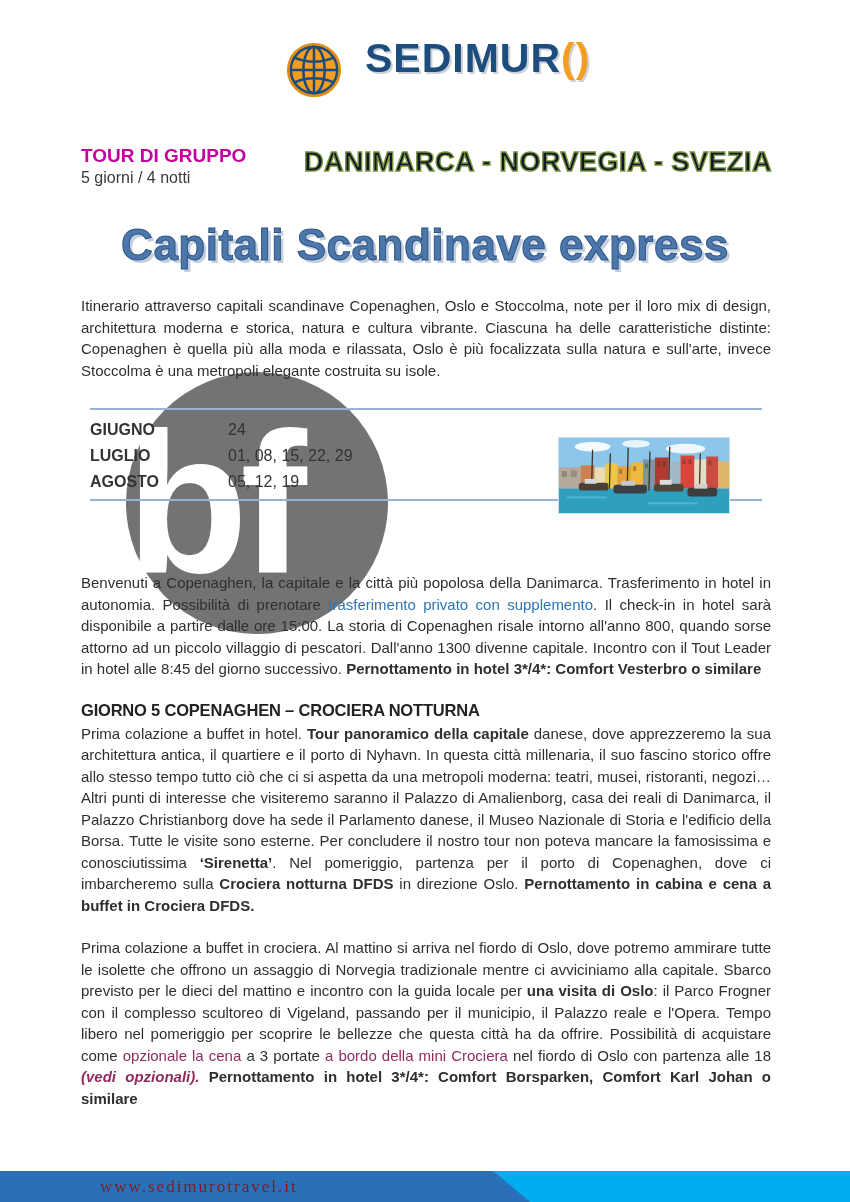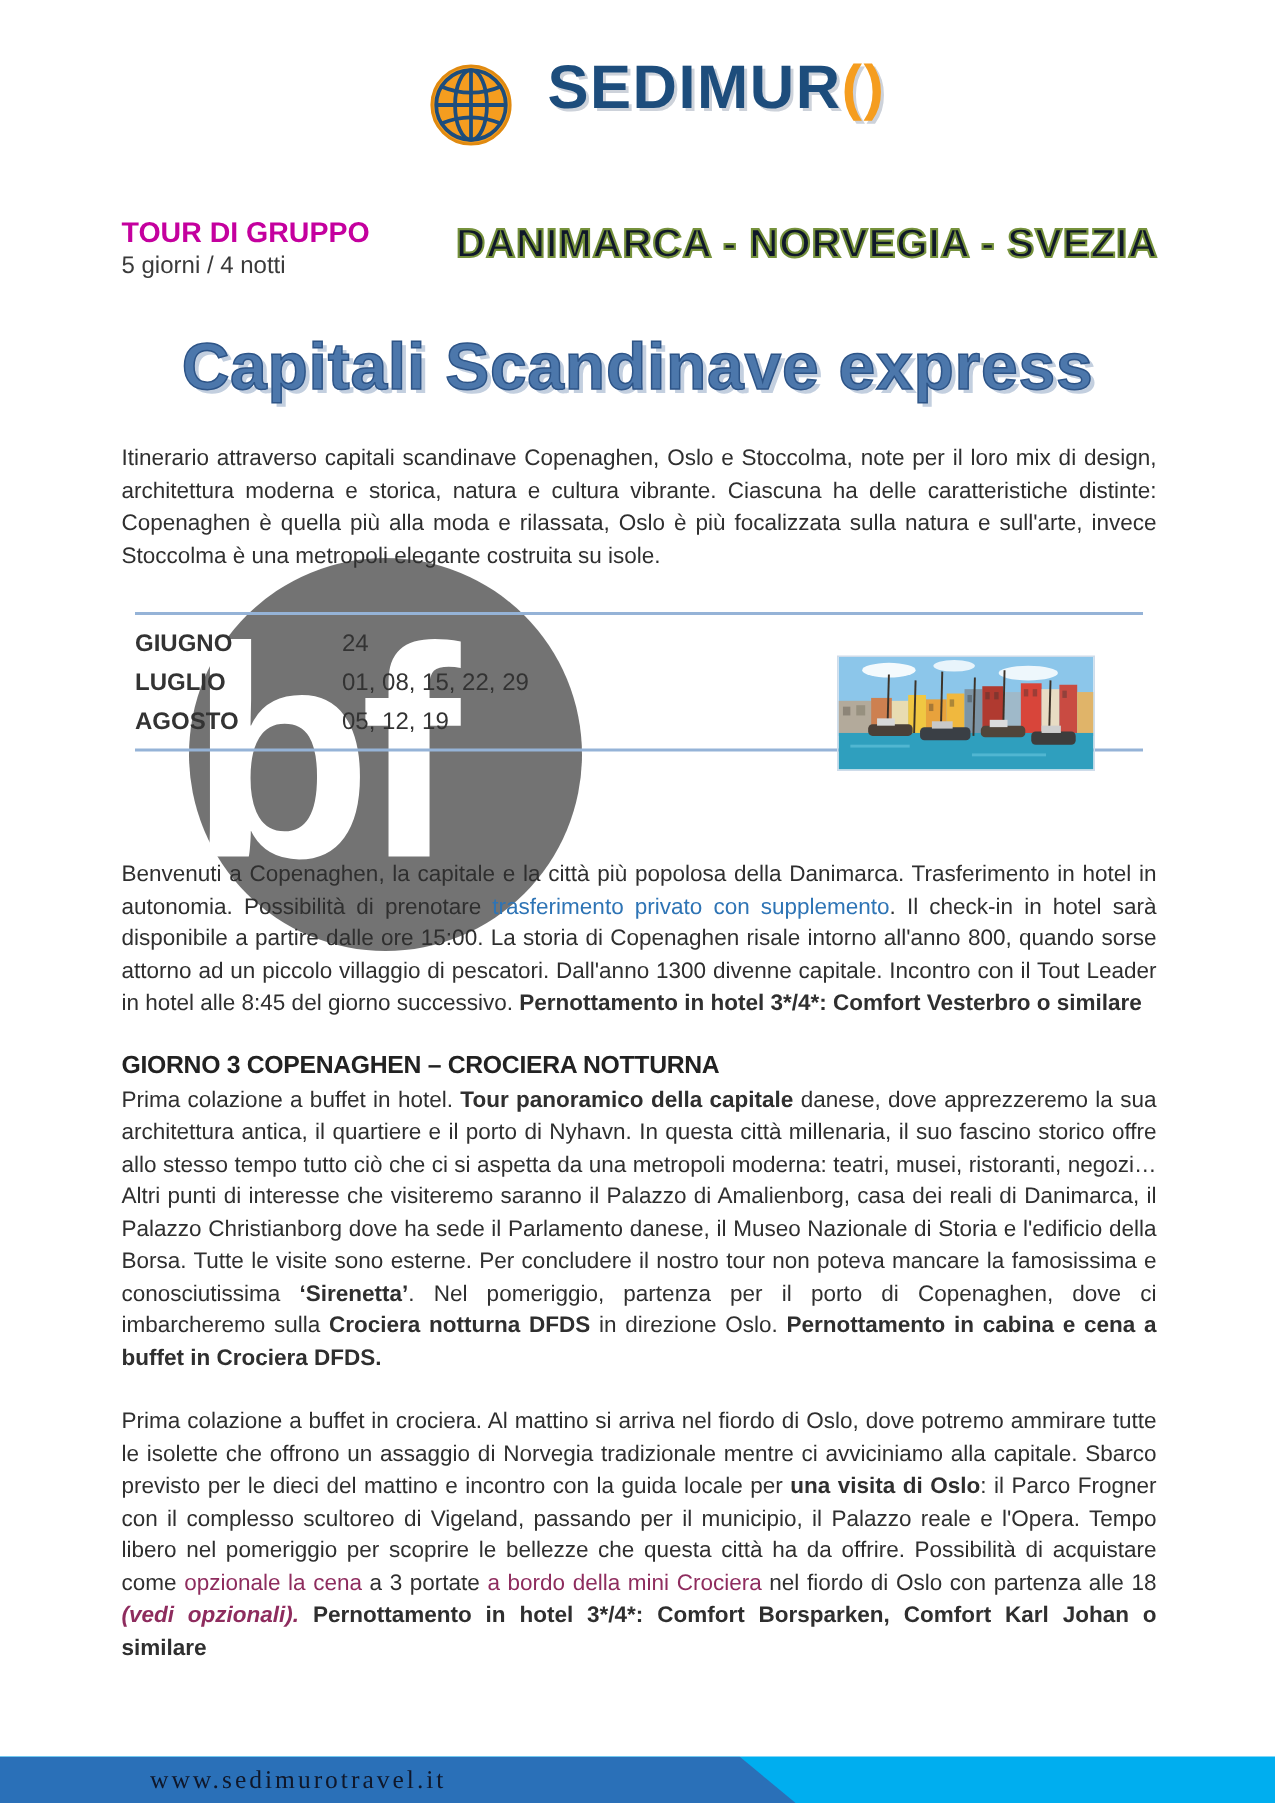--- a/index.html
+++ b/index.html
@@ -63,21 +63,21 @@
   .seg-link{color:var(--link);}
   .seg-accent{color:var(--maroon);}
   .seg-accent-bold{color:var(--maroon);font-weight:bold;font-style:italic;}
   .seg-red{color:var(--red);}
 
   
   .footer{position:absolute;left:0;bottom:0;width:850px;height:31px;background:var(--footer-light);z-index:2;}
   .footer-dark{position:absolute;left:0;top:0;width:100%;height:100%;background:var(--footer-dark);
     clip-path:polygon(0 0,58% 0,62.4% 100%,0 100%);}
   .footer-url{position:absolute;left:100px;top:6px;font-family:"Liberation Serif",serif;
-    font-size:17px;color:#0f172a;letter-spacing:2px;}
+    font-size:17px;color:#7f1d1d;letter-spacing:2px;}
 </style>
 </head>
 <body>
 
 <div class="page">
 
   <div class="watermark">
     <span>bf</span>
   </div>
 
@@ -174,21 +174,21 @@
         <rect x="130" y="51" width="30" height="9" rx="3" fill="#3d3d3d"></rect>
         <rect x="137" y="47" width="13" height="5" fill="#cfcfcf"></rect>
       </svg>
     </div>
 
     <div class="days">
       <div class="day">
         <div class="day-body"><span>Benvenuti a Copenaghen, la capitale e la città più popolosa della Danimarca. Trasferimento in hotel in autonomia. Possibilità di prenotare </span><span class="seg-link">trasferimento privato con supplemento</span><span>. Il check-in in hotel sarà disponibile a partire dalle ore 15:00. La storia di Copenaghen risale intorno all'anno 800, quando sorse attorno ad un piccolo villaggio di pescatori. Dall'anno 1300 divenne capitale. Incontro con il Tout Leader in hotel alle 8:45 del giorno successivo. </span><span class="seg-bold">Pernottamento in hotel 3*/4*: Comfort Vesterbro o similare</span></div>
       </div>
       <div class="day">
-        <div class="day-title">GIORNO 3 COPENAGHEN – CROCIERA NOTTURNA</div>
+        <div class="day-title">GIORNO 5 COPENAGHEN – CROCIERA NOTTURNA</div>
         <div class="day-body"><span>Prima colazione a buffet in hotel. </span><span class="seg-bold">Tour panoramico della capitale</span><span> danese, dove apprezzeremo la sua architettura antica, il quartiere e il porto di Nyhavn. In questa città millenaria, il suo fascino storico offre allo stesso tempo tutto ciò che ci si aspetta da una metropoli moderna: teatri, musei, ristoranti, negozi… Altri punti di interesse che visiteremo saranno il Palazzo di Amalienborg, casa dei reali di Danimarca, il Palazzo Christianborg dove ha sede il Parlamento danese, il Museo Nazionale di Storia e l'edificio della Borsa. Tutte le visite sono esterne. Per concludere il nostro tour non poteva mancare la famosissima e conosciutissima </span><span class="seg-bold">‘Sirenetta’</span><span>. Nel pomeriggio, partenza per il porto di Copenaghen, dove ci imbarcheremo sulla </span><span class="seg-bold">Crociera notturna DFDS</span><span> in direzione Oslo. </span><span class="seg-bold">Pernottamento in cabina e cena a buffet in Crociera DFDS.</span></div>
       </div>
       <div class="day">
         <div class="day-body"><span>Prima colazione a buffet in crociera. Al mattino si arriva nel fiordo di Oslo, dove potremo ammirare tutte le isolette che offrono un assaggio di Norvegia tradizionale mentre ci avviciniamo alla capitale. Sbarco previsto per le dieci del mattino e incontro con la guida locale per </span><span class="seg-bold">una visita di Oslo</span><span>: il Parco Frogner con il complesso scultoreo di Vigeland, passando per il municipio, il Palazzo reale e l'Opera. Tempo libero nel pomeriggio per scoprire le bellezze che questa città ha da offrire. Possibilità di acquistare come </span><span class="seg-accent">opzionale la cena</span><span> a 3 portate </span><span class="seg-accent">a bordo della mini Crociera</span><span> nel fiordo di Oslo con partenza alle 18 </span><span class="seg-accent-bold">(vedi opzionali).</span><span> </span><span class="seg-bold">Pernottamento in hotel 3*/4*: Comfort Borsparken, Comfort Karl Johan o similare</span></div>
       </div>
     </div>
 
   </div>
 
   <div class="footer">

